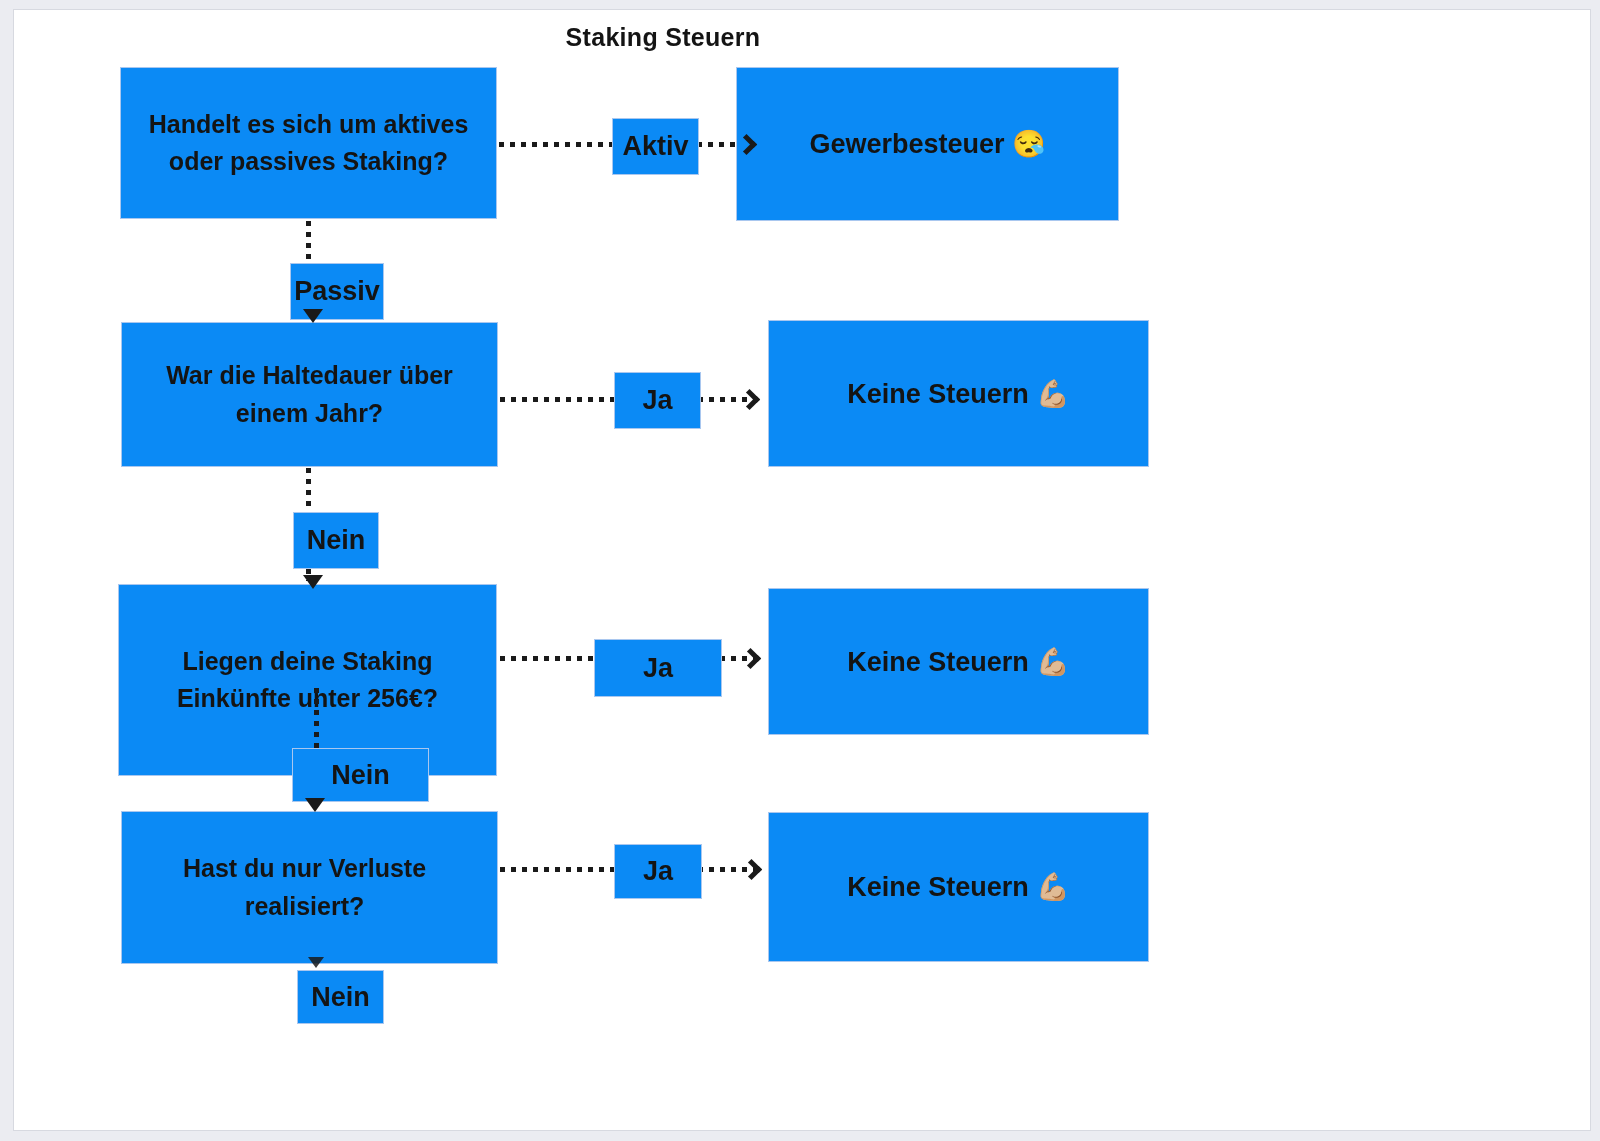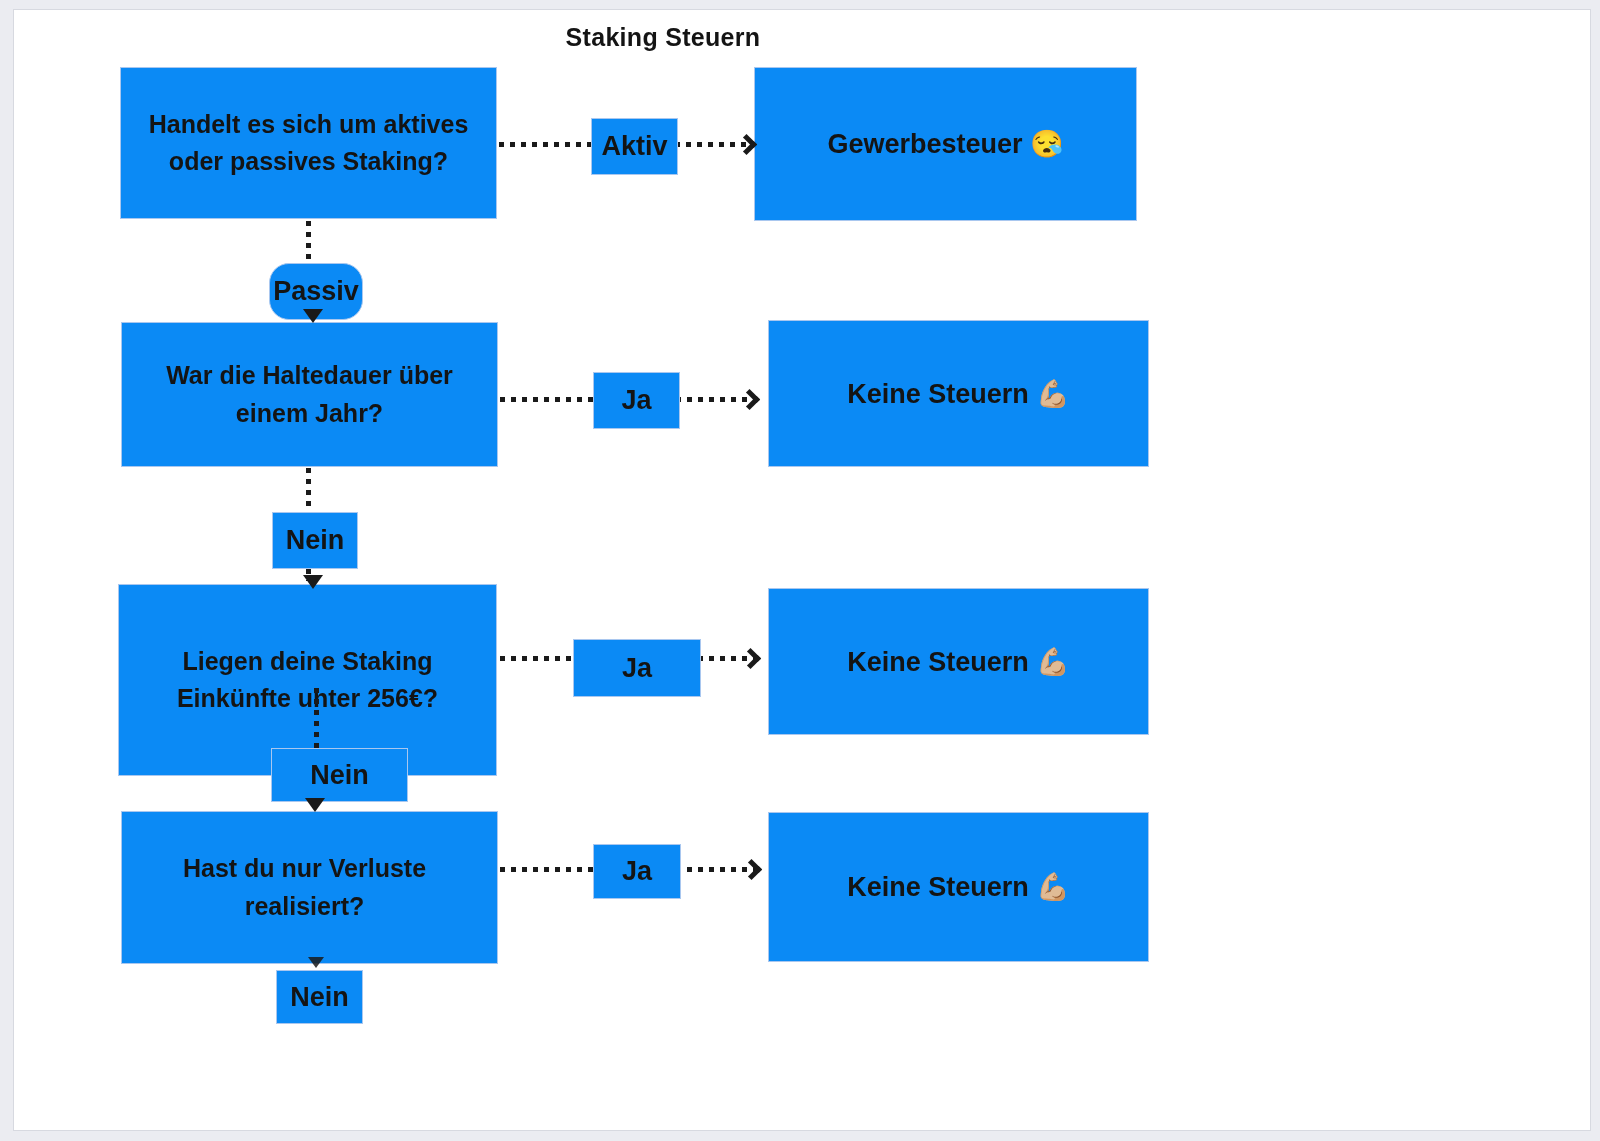--- a/index.html
+++ b/index.html
@@ -19,47 +19,47 @@
         background:var(--page-bg);border:1px solid var(--page-border);}
   .title{position:absolute;left:413px;top:7px;width:500px;text-align:center;
          font-size:25px;font-weight:700;color:var(--text);letter-spacing:.3px;margin-top:16px;}
   .node{position:absolute;background:var(--box-fill);border:1px solid var(--box-border);
         display:flex;align-items:center;justify-content:center;text-align:center;
         color:var(--text);font-weight:700;z-index:2;}
   .question{font-size:25px;line-height:1.5;padding:0 18px;}
   .answer{font-size:27px;}
   .edge-label{position:absolute;background:var(--box-fill);border:1px solid var(--box-border);
         display:flex;align-items:center;justify-content:center;text-align:center;
-        color:var(--text);font-weight:700;font-size:27px;z-index:3;}
+        color:var(--text);font-weight:700;font-size:27px;z-index:3;margin-left:21px;}
   .hline{position:absolute;height:5px;z-index:1;
         background:repeating-linear-gradient(90deg,var(--connector) 0 5px,transparent 5px 11px);}
   .vline{position:absolute;width:5px;z-index:1;
         background:repeating-linear-gradient(180deg,var(--connector) 0 5px,transparent 5px 11px);}
   .vline.over{z-index:3;}
   .arrow-right{position:absolute;width:15px;height:15px;z-index:4;
         border-top:5px solid var(--connector);border-right:5px solid var(--connector);
         transform:rotate(45deg);}
   .arrow-down{position:absolute;width:0;height:0;z-index:4;
         border-left:10px solid transparent;border-right:10px solid transparent;
         border-top:14px solid var(--connector);}
   .arrow-down.small{border-left-width:8px;border-right-width:8px;border-top-width:11px;opacity:.85;}
 
   
   #q1{left:120px;top:67px;width:377px;height:152px;}
-  #r1{left:754px;top:67px;width:383px;height:154px;}
+  #r1{left:736px;top:67px;width:383px;height:154px;}
   #q2{left:121px;top:322px;width:377px;height:145px;}
   #r2{left:768px;top:320px;width:381px;height:147px;}
   #q3{left:118px;top:584px;width:379px;height:192px;}
   #r3{left:768px;top:588px;width:381px;height:147px;}
   #q4{left:121px;top:811px;width:377px;height:153px;padding-left:8px;}
   #r4{left:768px;top:812px;width:381px;height:150px;}
   #end{left:132px;top:1026px;width:367px;height:105px;}
 
   #lab-aktiv {left:591px;top:118px;width:87px;height:57px;}
-  #lab-passiv{left:269px;top:263px;width:94px;height:57px;border-radius:20px;}
+  #lab-passiv{left:269px;top:263px;width:94px;height:57px;}
   #lab-ja1   {left:593px;top:372px;width:87px;height:57px;}
   #lab-nein1 {left:272px;top:512px;width:86px;height:57px;}
   #lab-ja2   {left:573px;top:639px;width:128px;height:58px;}
   #lab-nein2 {left:271px;top:748px;width:137px;height:54px;}
   #lab-ja3   {left:593px;top:844px;width:88px;height:55px;}
   #lab-nein3 {left:276px;top:970px;width:87px;height:54px;}
 
   #h1{left:499px;top:142px;width:258px;}
   #h2{left:500px;top:397px;width:260px;}
   #h3{left:500px;top:656px;width:262px;}

